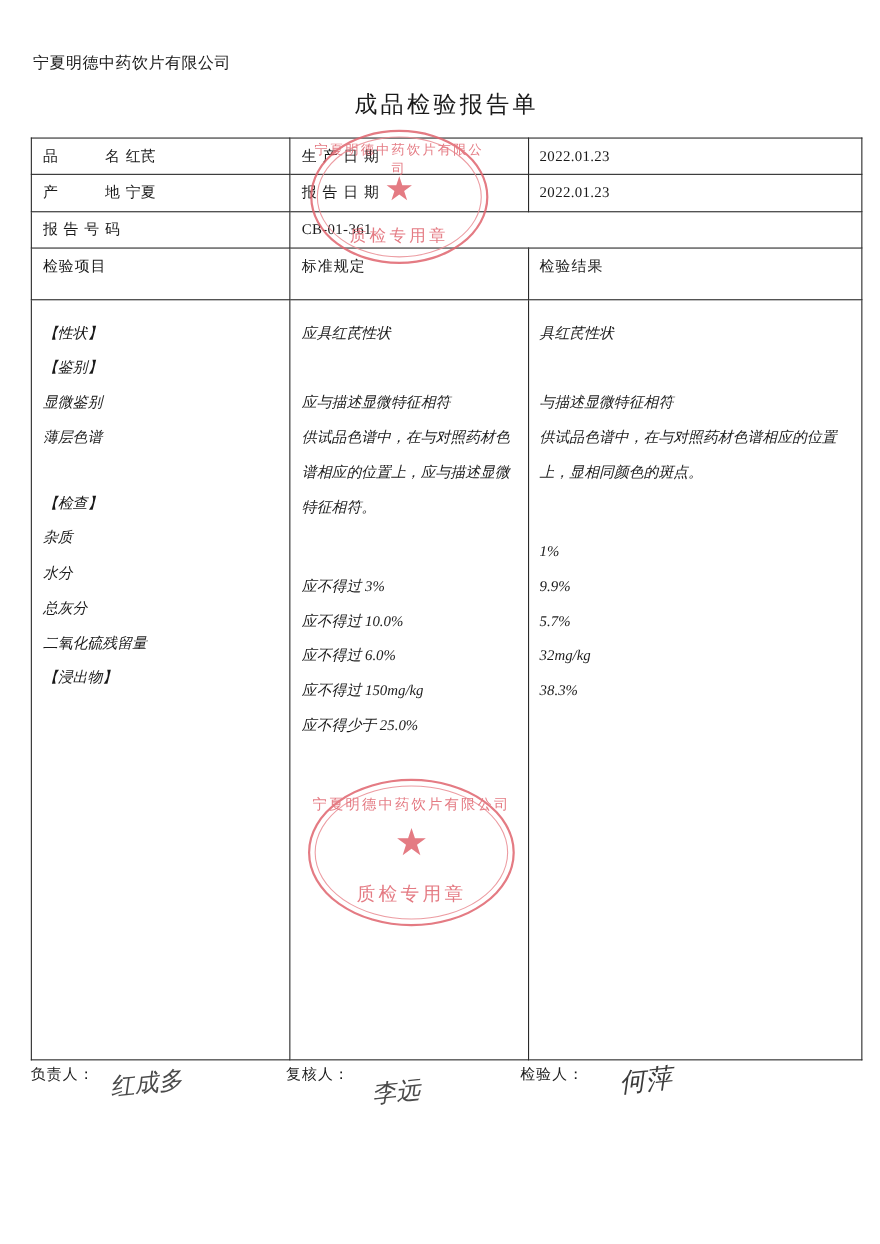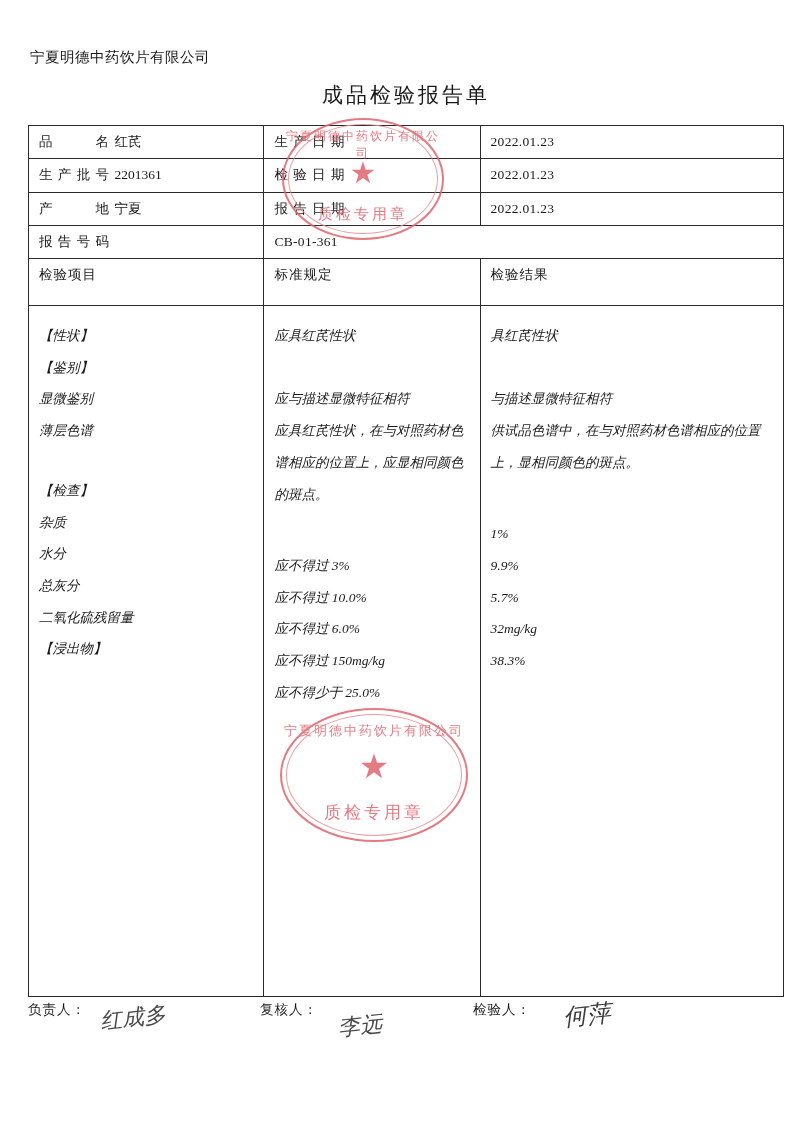--- a/index.html
+++ b/index.html
@@ -208,30 +208,20 @@
       <col style="width:299px">
     </colgroup>
     <tbody>
       <tr class="row-h">
         <td>
           <span class="lbl"><span class="lbl-spread">品名</span></span>
           <span class="v">红芪</span>
         </td>
         <td>
           <span class="lbl"><span class="lbl-spread">生产日期</span></span>
-        </td>
-        <td class="v">2022.01.23</td>
-      </tr>
-      <tr class="row-h">
-        <td>
-          <span class="lbl"><span class="lbl-spread">生产批号</span></span>
-          <span class="v">2201361</span>
-        </td>
-        <td>
-          <span class="lbl"><span class="lbl-spread">检验日期</span></span>
         </td>
         <td class="v">2022.01.23</td>
       </tr>
       <tr class="row-h">
         <td>
           <span class="lbl"><span class="lbl-spread">产地</span></span>
           <span class="v">宁夏</span>
         </td>
         <td>
           <span class="lbl"><span class="lbl-spread">报告日期</span></span>
@@ -266,21 +256,21 @@
             <div class="ln">总灰分</div>
             <div class="ln">二氧化硫残留量</div>
             <div class="ln">【浸出物】</div>
           </div>
         </td>
         <td class="body-cell">
           <div class="body-inner">
             <div class="ln">应具红芪性状</div>
             <div class="ln">&nbsp;</div>
             <div class="ln">应与描述显微特征相符</div>
-            <div class="wrap">应具红芪性状，在与对照药材色谱相应的位置上，应显相同颜色的斑点。</div>
+            <div class="wrap">供试品色谱中，在与对照药材色谱相应的位置上，应与描述显微特征相符。</div>
             <div class="gap-s"></div>
             <div class="ln">&nbsp;</div>
             <div class="ln">应不得过 3%</div>
             <div class="ln">应不得过 10.0%</div>
             <div class="ln">应不得过 6.0%</div>
             <div class="ln">应不得过 150mg/kg</div>
             <div class="ln">应不得少于 25.0%</div>
           </div>
         </td>
         <td class="body-cell">

